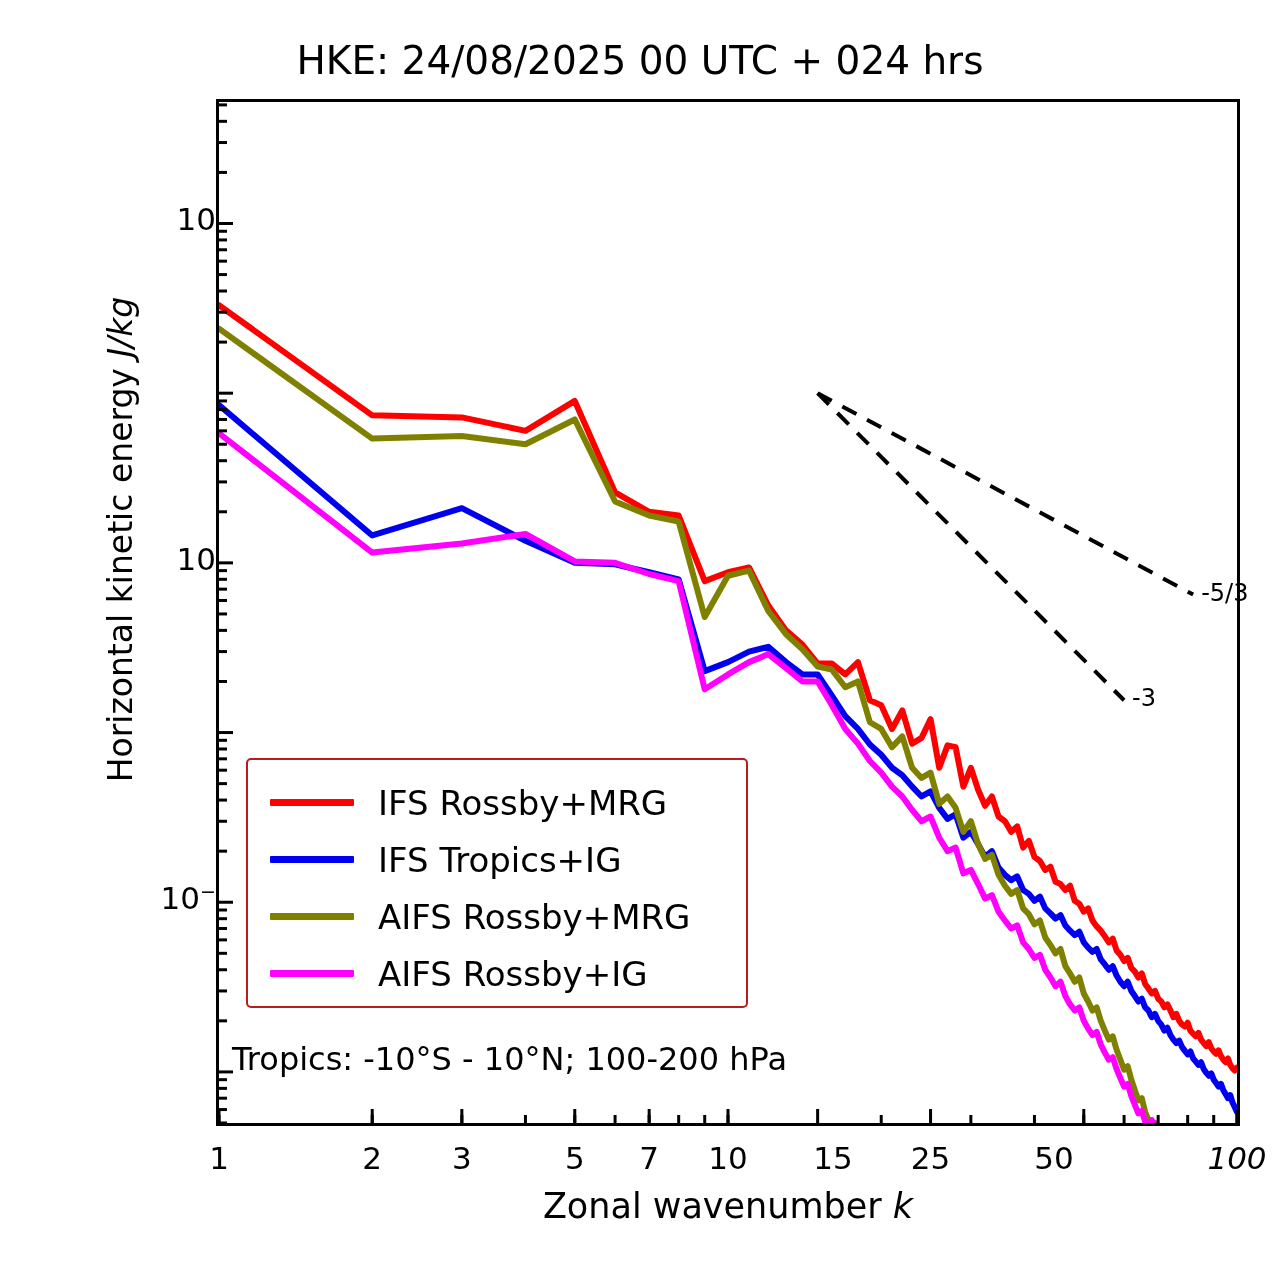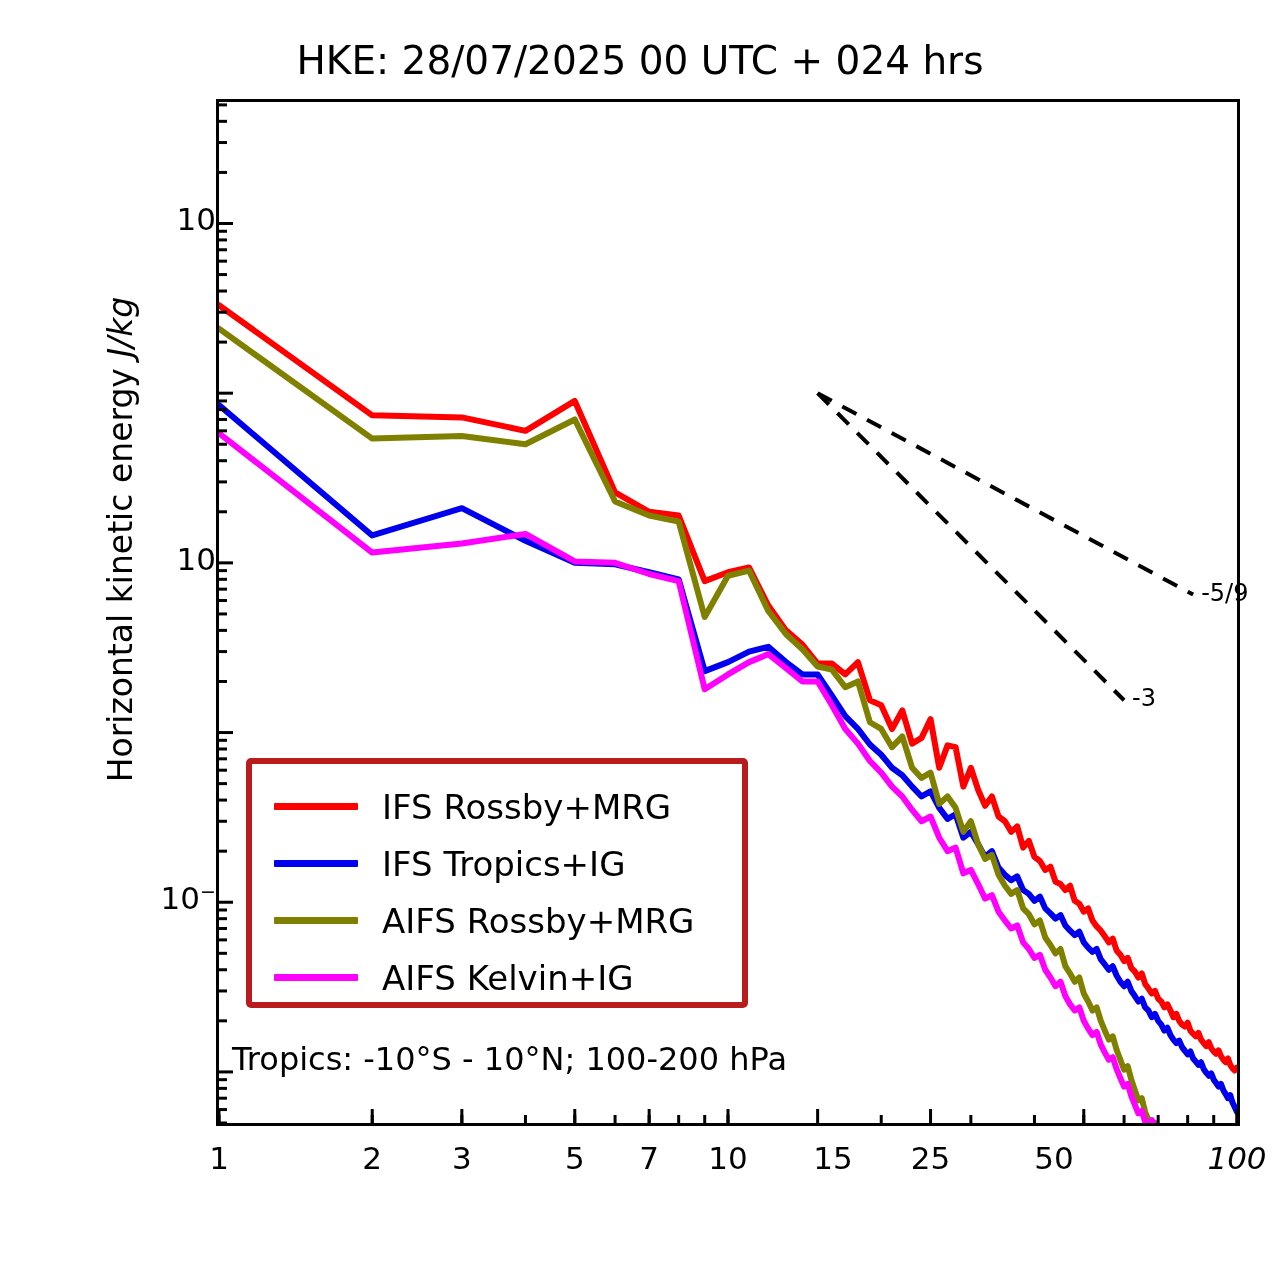--- a/index.html
+++ b/index.html
@@ -20,41 +20,44 @@
 
   .plot{position:absolute;left:216px;top:99px;width:1024px;height:1027px;
         border:3px solid #000;box-sizing:border-box;background:#fff;}
   .plot svg{position:absolute;left:0;top:0;}
 
   .ytick{position:absolute;right:1052px;font-size:31px;text-align:right;white-space:nowrap;}
   .ytick sup{font-size:19px;vertical-align:super;}
   .xtick{position:absolute;top:1140px;font-size:31px;text-align:center;white-space:nowrap;}
 
   .legend{position:absolute;left:246px;top:758px;width:502px;height:250px;
-          border:6px solid #b91c1c;border-radius:5px;background:#fff;
+          border:2px solid #b91c1c;border-radius:5px;background:#fff;
           box-sizing:border-box;padding:14px 0 0 0;}
   .legrow{display:flex;align-items:center;height:57px;padding-left:22px;}
   .legline{width:84px;height:7px;border-radius:1px;margin-right:24px;flex:none;}
   .legtext{font-size:34px;line-height:34px;white-space:nowrap;}
 
   .annot{position:absolute;left:232px;top:1040px;font-size:32px;white-space:nowrap;}
 
   .sloplab{position:absolute;font-size:24px;white-space:nowrap;}
 </style>
 </head>
 <body>
 
 <div id="root">
 
-  <div class="title">HKE: 28/07/2025 00 UTC + 024 hrs</div>
+  <div class="title">HKE: 24/08/2025 00 UTC + 024 hrs</div>
 
   <div class="ylabel">
     <span>Horizontal kinetic energy </span><i>J/kg</i>
   </div>
 
+  <div class="xlabel">
+    <span>Zonal wavenumber </span><i>k</i>
+  </div>
 
   <div id="yticklabels">
       <div class="ytick" style="top: 201.495px;"><span>10</span><sup>2</sup></div>
       <div class="ytick" style="top: 540.865px;"><span>10</span><sup>0</sup></div>
       <div class="ytick" style="top: 880.235px;"><span>10</span><sup>−2</sup></div>
     </div>
   <div id="xticklabels">
       <div class="xtick" style="left: 184px; width: 70px;">1</div>
       <div class="xtick" style="left: 337.224px; width: 70px;">2</div>
       <div class="xtick" style="left: 426.855px; width: 70px;">3</div>
@@ -156,38 +159,38 @@
         <line x1="0" y1="129.2593488943869" x2="8" y2="129.2593488943869" stroke="#000" stroke-width="3"></line>
         <line x1="0" y1="121.49499140656667" x2="14" y2="121.49499140656667" stroke="#000" stroke-width="3"></line>
         <line x1="0" y1="70.4147317102254" x2="8" y2="70.4147317102254" stroke="#000" stroke-width="3"></line>
         <line x1="0" y1="40.534695260767535" x2="8" y2="40.534695260767535" stroke="#000" stroke-width="3"></line>
         <line x1="0" y1="19.334472013884238" x2="8" y2="19.334472013884238" stroke="#000" stroke-width="3"></line>
         <line x1="0" y1="2.890301323489439" x2="8" y2="2.890301323489439" stroke="#000" stroke-width="3"></line>
       </svg>
   </div>
 
   <div id="slopelabels">
-      <div class="sloplab" style="left: 1201.13px; top: 578.611px;">-5/9</div>
+      <div class="sloplab" style="left: 1201.13px; top: 578.611px;">-5/3</div>
       <div class="sloplab" style="left: 1132.08px; top: 684.253px;">-3</div>
     </div>
 
   <div class="legend">
     <div class="legrow">
       <span class="legline" style="background: rgb(255, 0, 0);"></span>
       <span class="legtext">IFS Rossby+MRG</span>
     </div>
     <div class="legrow">
       <span class="legline" style="background: rgb(0, 0, 238);"></span>
       <span class="legtext">IFS Tropics+IG</span>
     </div>
     <div class="legrow">
       <span class="legline" style="background: rgb(128, 128, 0);"></span>
       <span class="legtext">AIFS Rossby+MRG</span>
     </div>
     <div class="legrow">
       <span class="legline" style="background: rgb(255, 0, 255);"></span>
-      <span class="legtext">AIFS Kelvin+IG</span>
+      <span class="legtext">AIFS Rossby+IG</span>
     </div>
   </div>
 
   <div class="annot">Tropics: -10°S - 10°N; 100-200 hPa</div>
 
 </div>
 
 </body></html>

